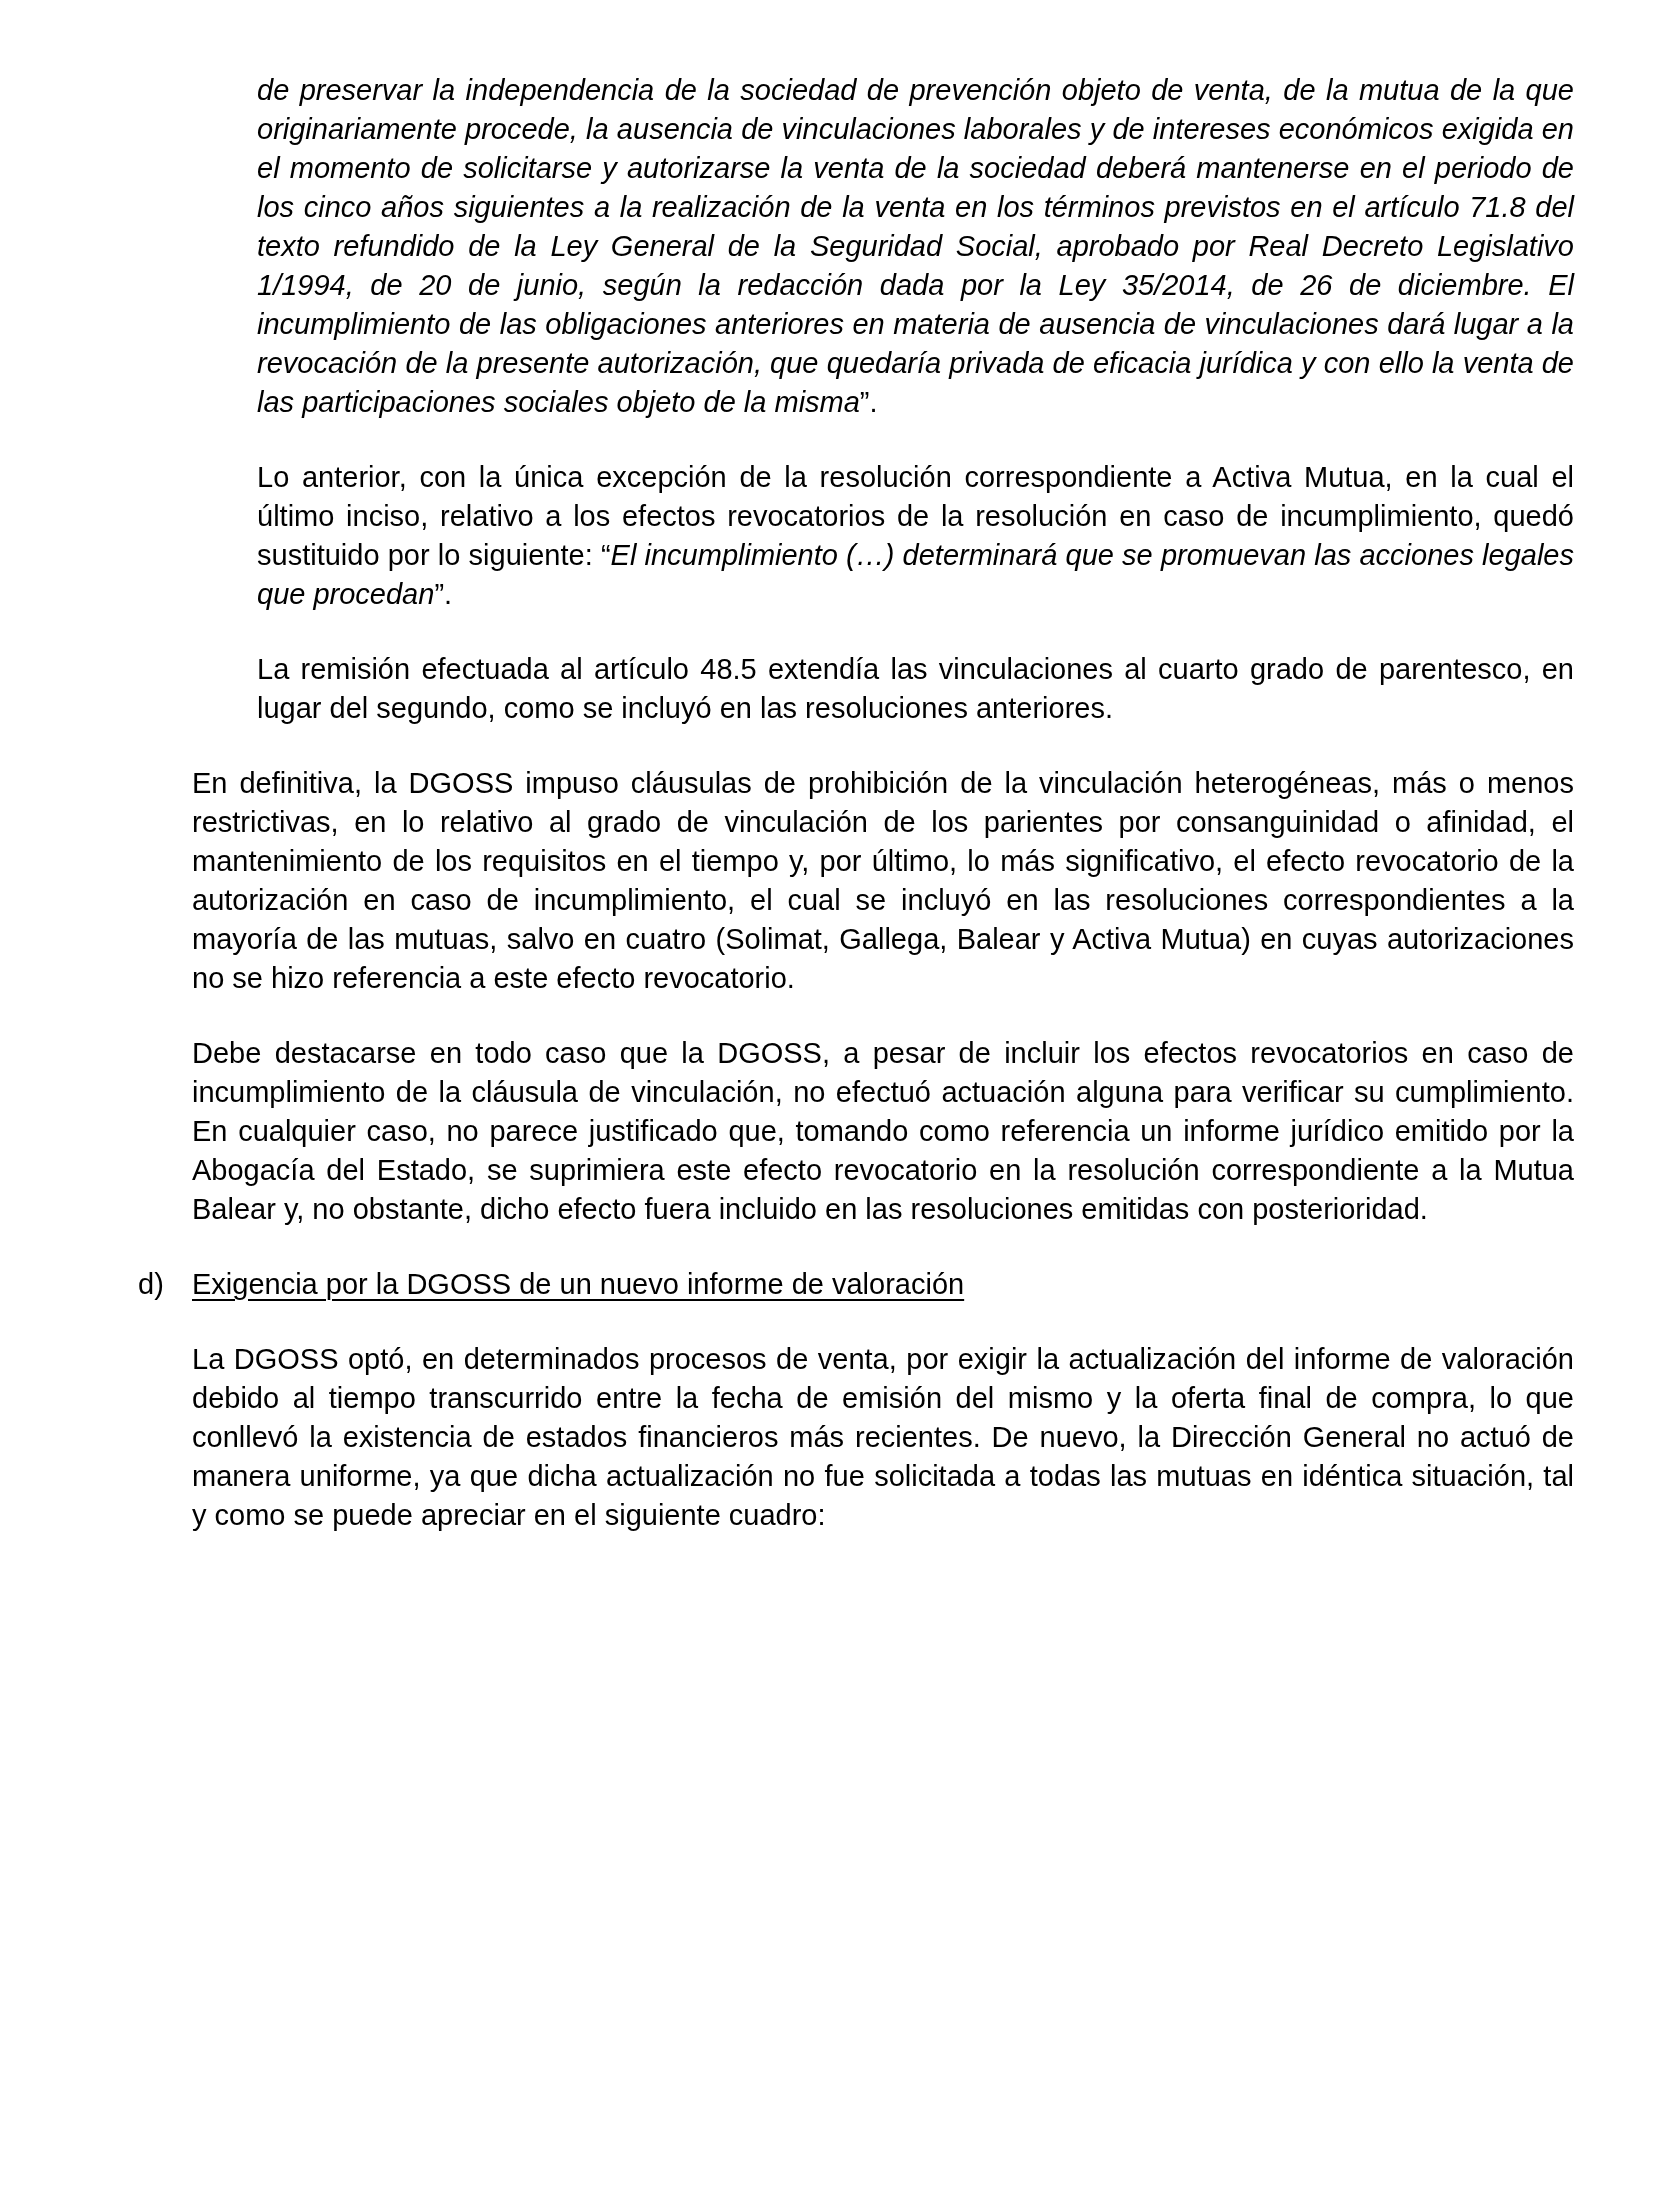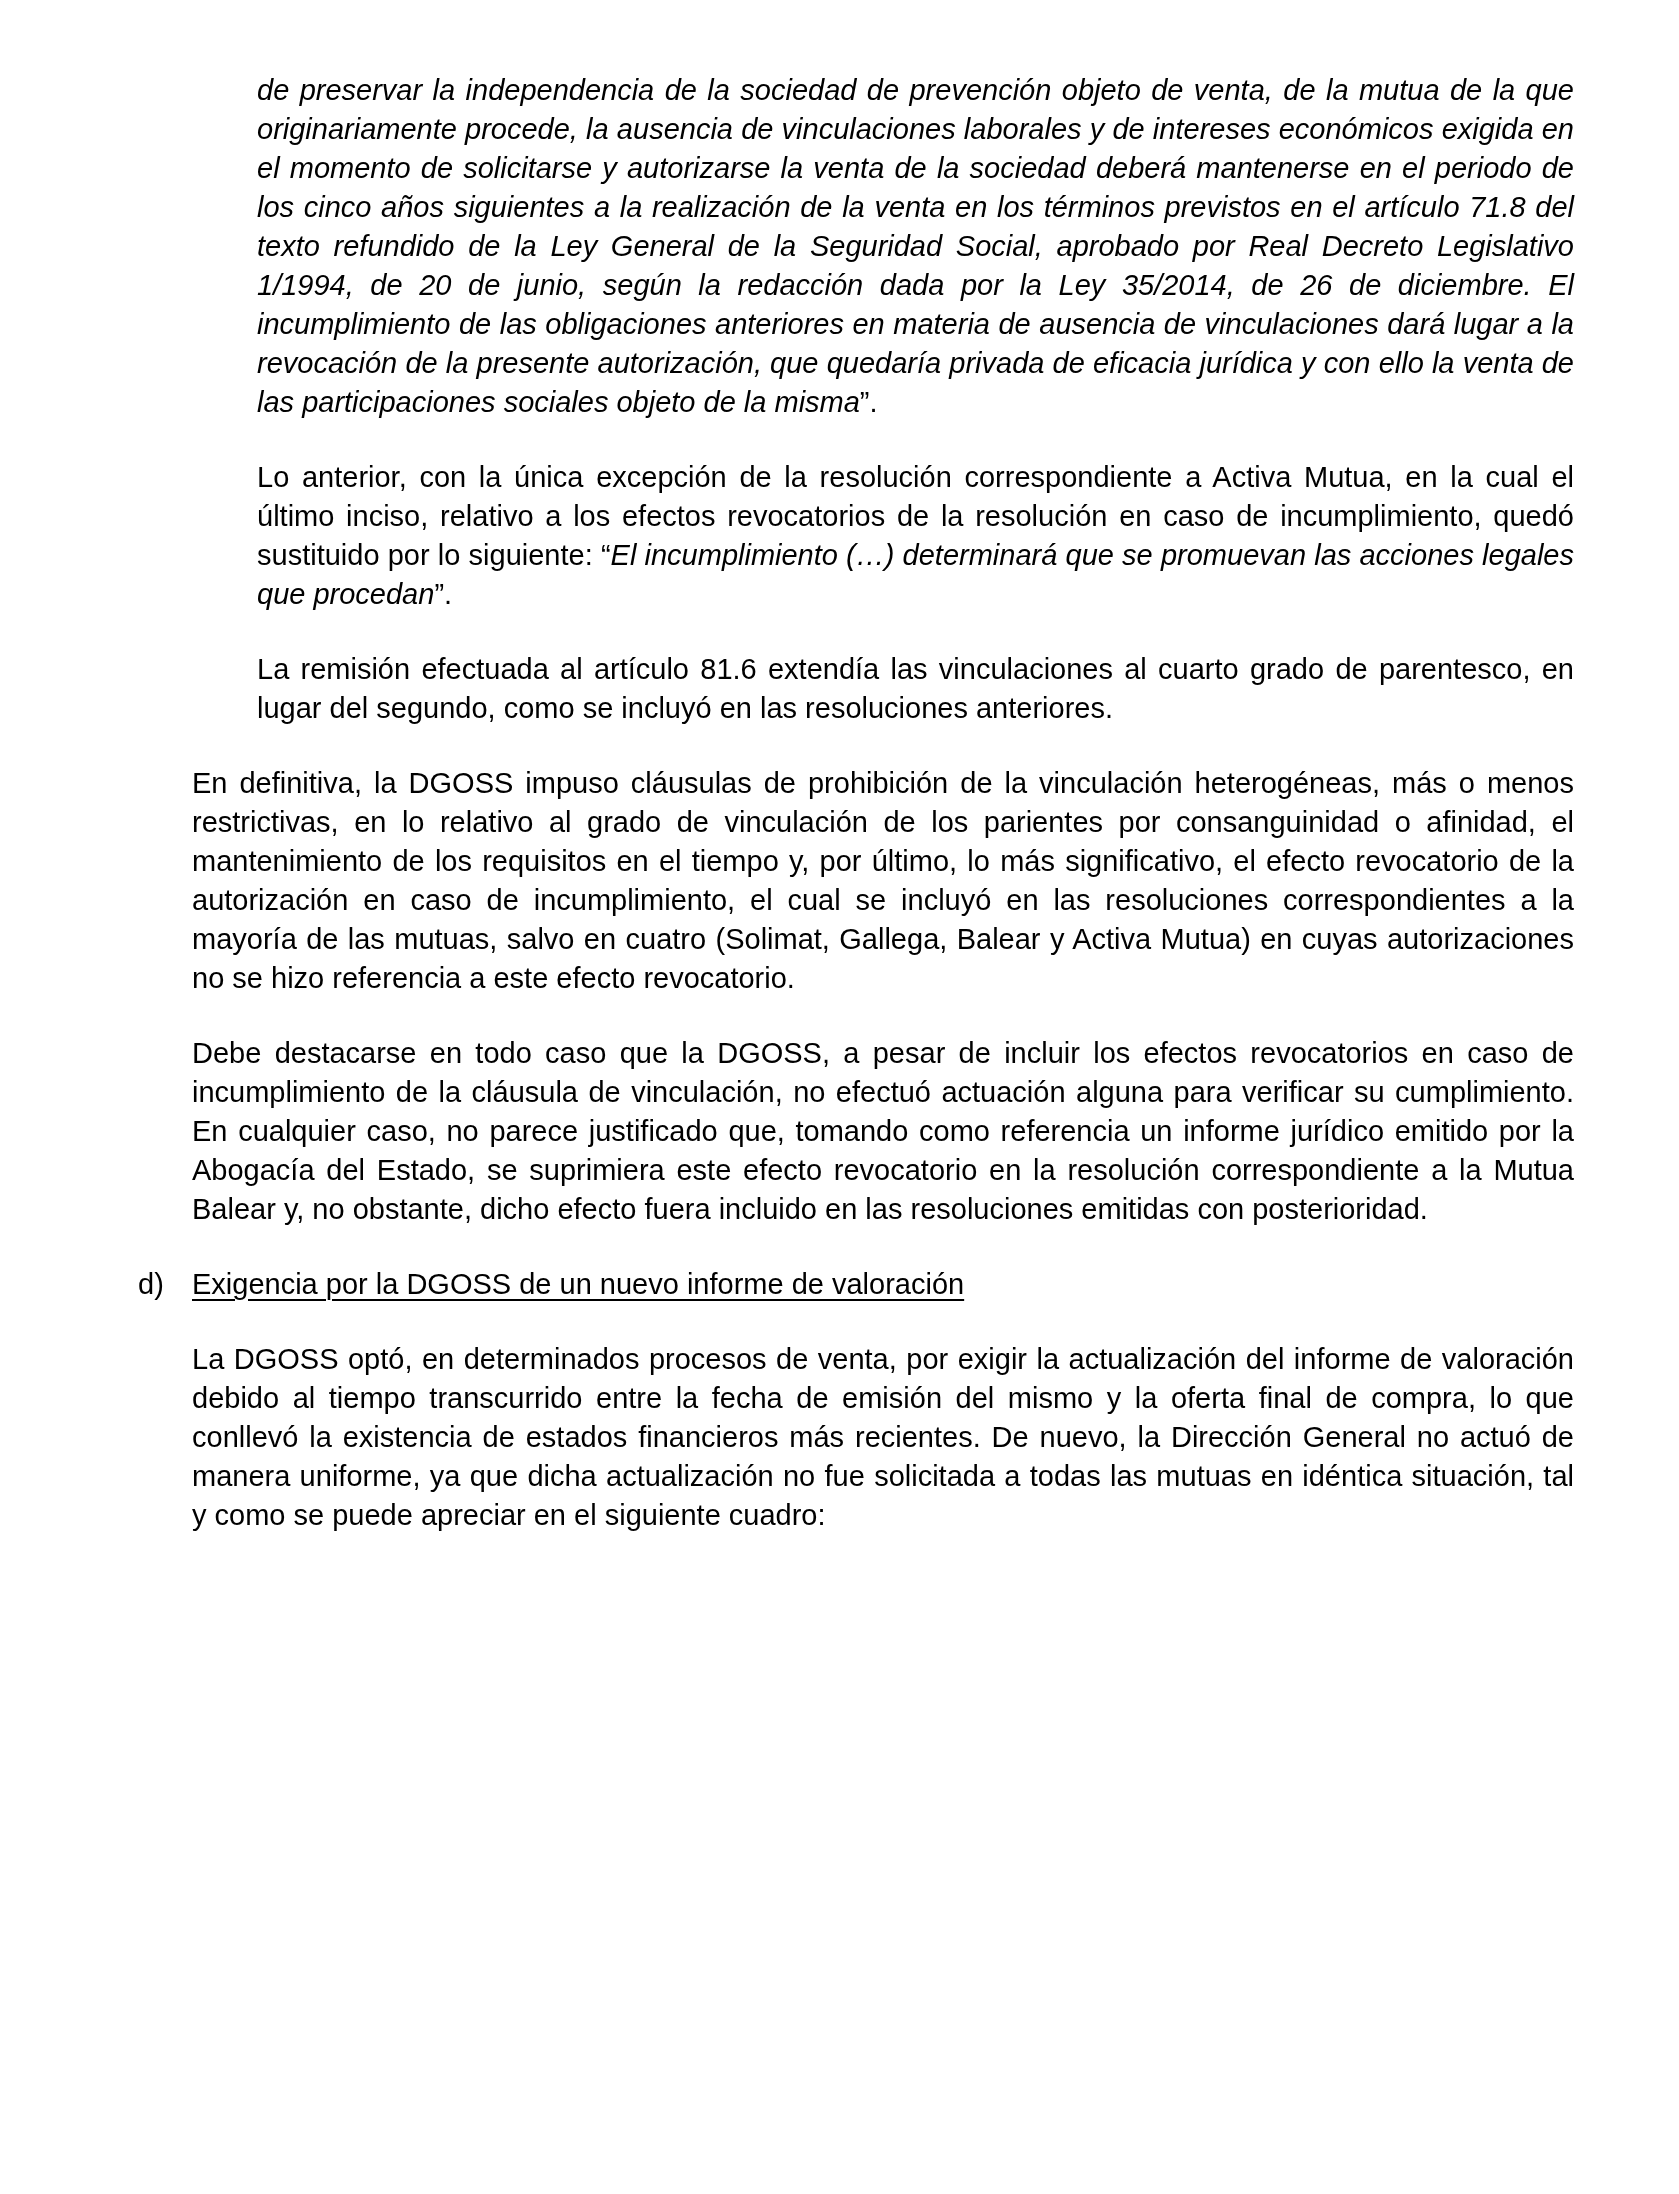--- a/index.html
+++ b/index.html
@@ -61,21 +61,21 @@
 <body>
 
 <div class="page">
   <div class="col">
 
     <div class="indent">
       <p><span class="it">de preservar la independencia de la sociedad de prevención objeto de venta, de la mutua de la que originariamente procede, la ausencia de vinculaciones laborales y de intereses económicos exigida en el momento de solicitarse y autorizarse la venta de la sociedad deberá mantenerse en el periodo de los cinco años siguientes a la realización de la venta en los términos previstos en el artículo 71.8 del texto refundido de la Ley General de la Seguridad Social, aprobado por Real Decreto Legislativo 1/1994, de 20 de junio, según la redacción dada por la Ley 35/2014, de 26 de diciembre. El incumplimiento de las obligaciones anteriores en materia de ausencia de vinculaciones dará lugar a la revocación de la presente autorización, que quedaría privada de eficacia jurídica y con ello la venta de las participaciones sociales objeto de la misma</span><span>”.</span></p>
 
       <p><span>Lo anterior, con la única excepción de la resolución correspondiente a Activa Mutua, en la cual el último inciso, relativo a los efectos revocatorios de la resolución en caso de incumplimiento, quedó sustituido por lo siguiente: “</span><span class="it">El incumplimiento (…) determinará que se promuevan las acciones legales que procedan</span><span>”.</span></p>
 
-      <p>La remisión efectuada al artículo 81.6 extendía las vinculaciones al cuarto grado de parentesco, en lugar del segundo, como se incluyó en las resoluciones anteriores.</p>
+      <p>La remisión efectuada al artículo 48.5 extendía las vinculaciones al cuarto grado de parentesco, en lugar del segundo, como se incluyó en las resoluciones anteriores.</p>
     </div>
 
     <p>En definitiva, la DGOSS impuso cláusulas de prohibición de la vinculación heterogéneas, más o menos restrictivas, en lo relativo al grado de vinculación de los parientes por consanguinidad o afinidad, el mantenimiento de los requisitos en el tiempo y, por último, lo más significativo, el efecto revocatorio de la autorización en caso de incumplimiento, el cual se incluyó en las resoluciones correspondientes a la mayoría de las mutuas, salvo en cuatro (Solimat, Gallega, Balear y Activa Mutua) en cuyas autorizaciones no se hizo referencia a este efecto revocatorio.</p>
 
     <p>Debe destacarse en todo caso que la DGOSS, a pesar de incluir los efectos revocatorios en caso de incumplimiento de la cláusula de vinculación, no efectuó actuación alguna para verificar su cumplimiento. En cualquier caso, no parece justificado que, tomando como referencia un informe jurídico emitido por la Abogacía del Estado, se suprimiera este efecto revocatorio en la resolución correspondiente a la Mutua Balear y, no obstante, dicho efecto fuera incluido en las resoluciones emitidas con posterioridad.</p>
 
     <div class="heading">
       <span class="label">d)</span>
       <span class="title">Exigencia por la DGOSS de un nuevo informe de valoración</span>
     </div>

